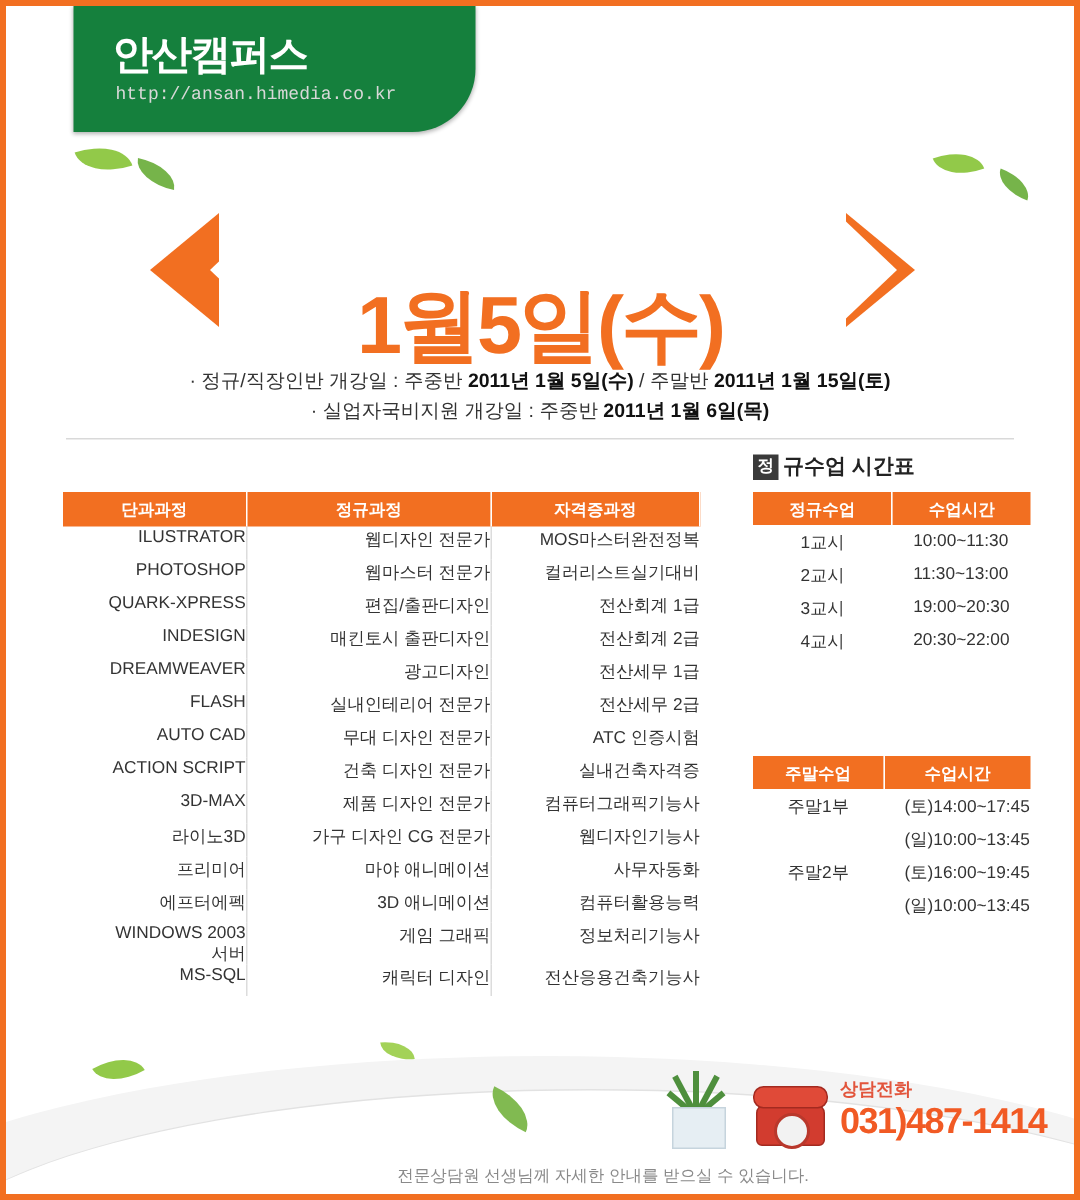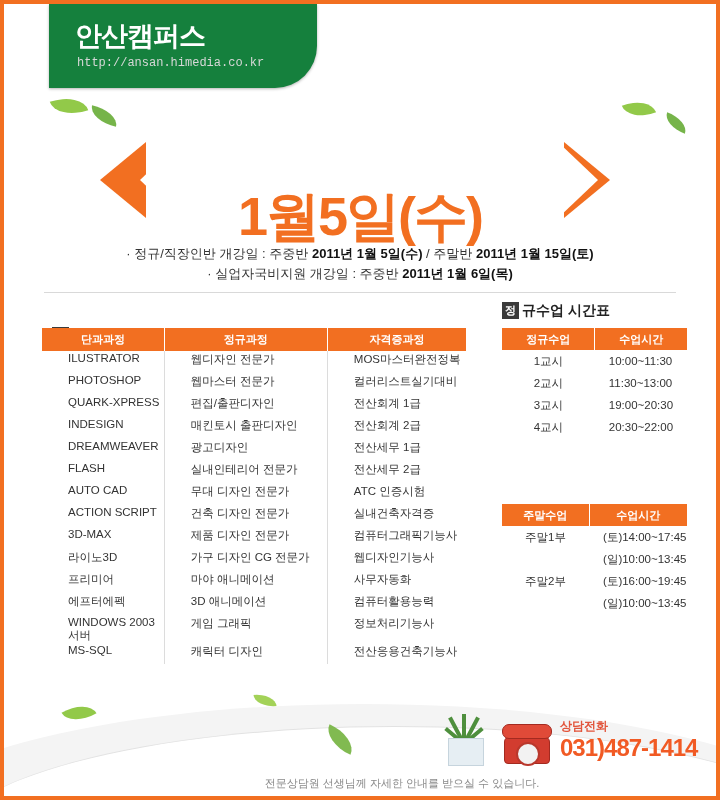--- a/index.html
+++ b/index.html
@@ -181,20 +181,21 @@
     font-weight: bold;
     height: 21px;
     border-right: 1px solid #ffffff;
   }
   .courses td {
     height: 21px;
     vertical-align: top;
     color: #333333;
     padding: 1px 0 0 26px;
     border-right: 1px solid #dcdcdc;
+    text-align: right;
   }
   .courses td.last { border-right: none; }
   .courses tr.body-row td { border-top: none; }
   .courses tbody { }
 
   .schedule {
     position: absolute;
     left: 498px;
     width: 186px;
     font-size: 11.5px;

